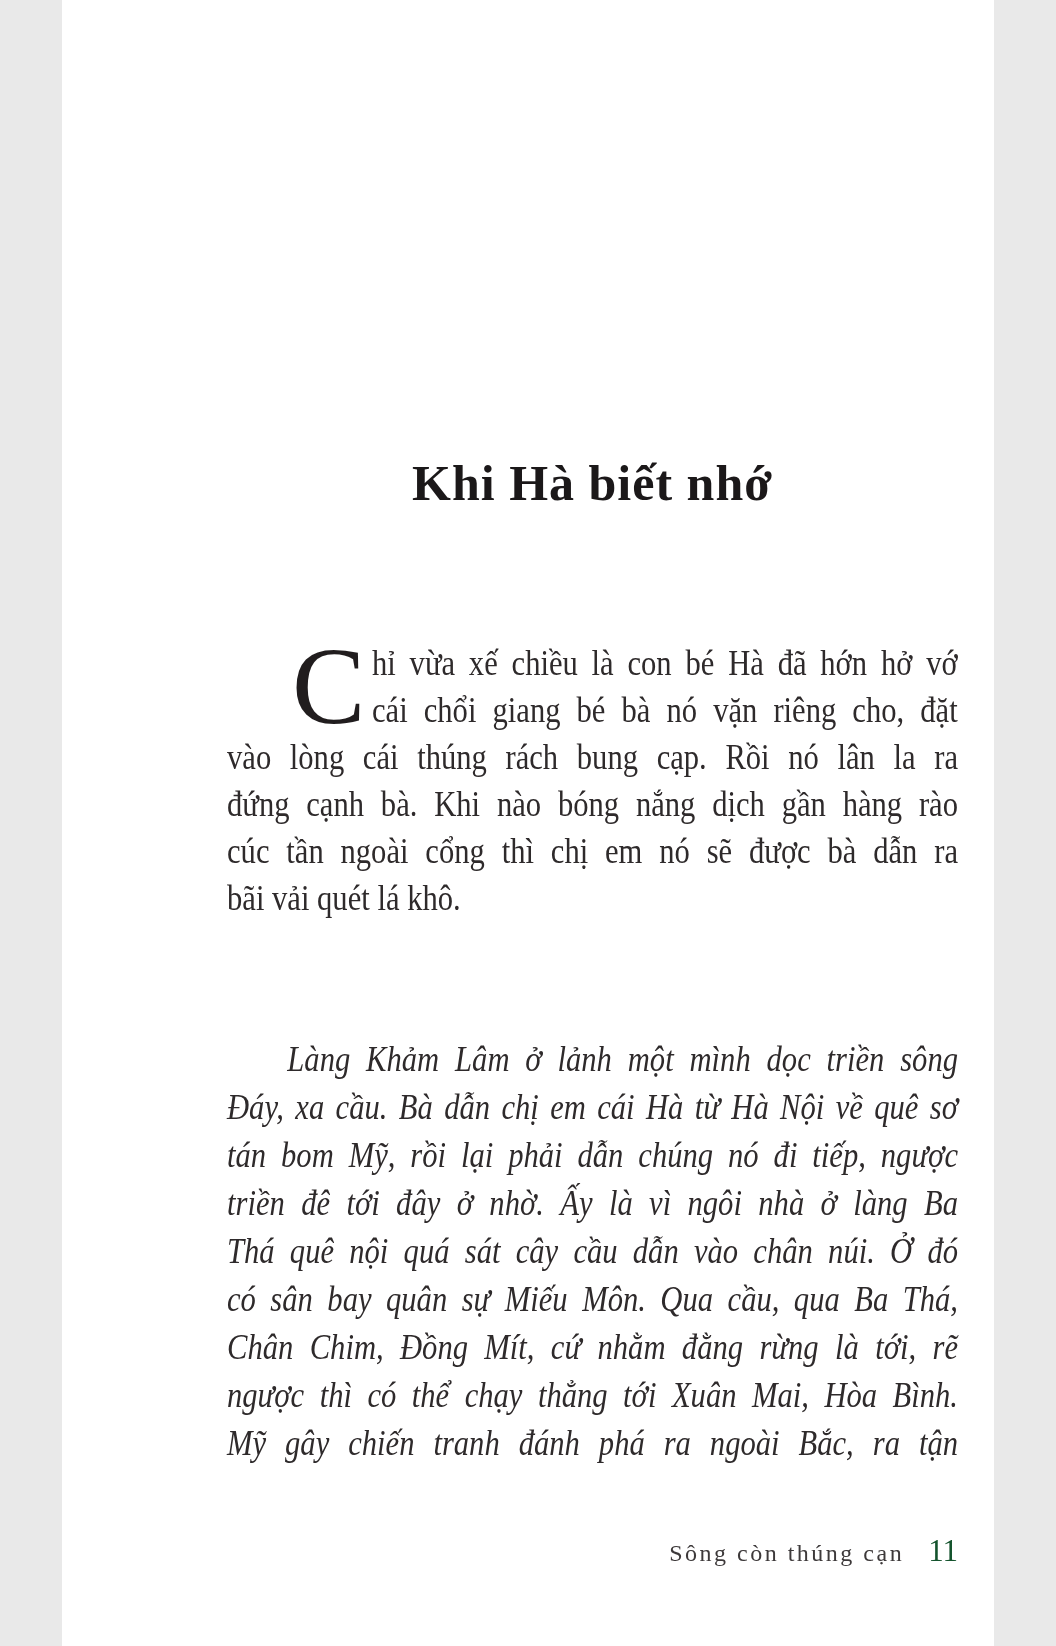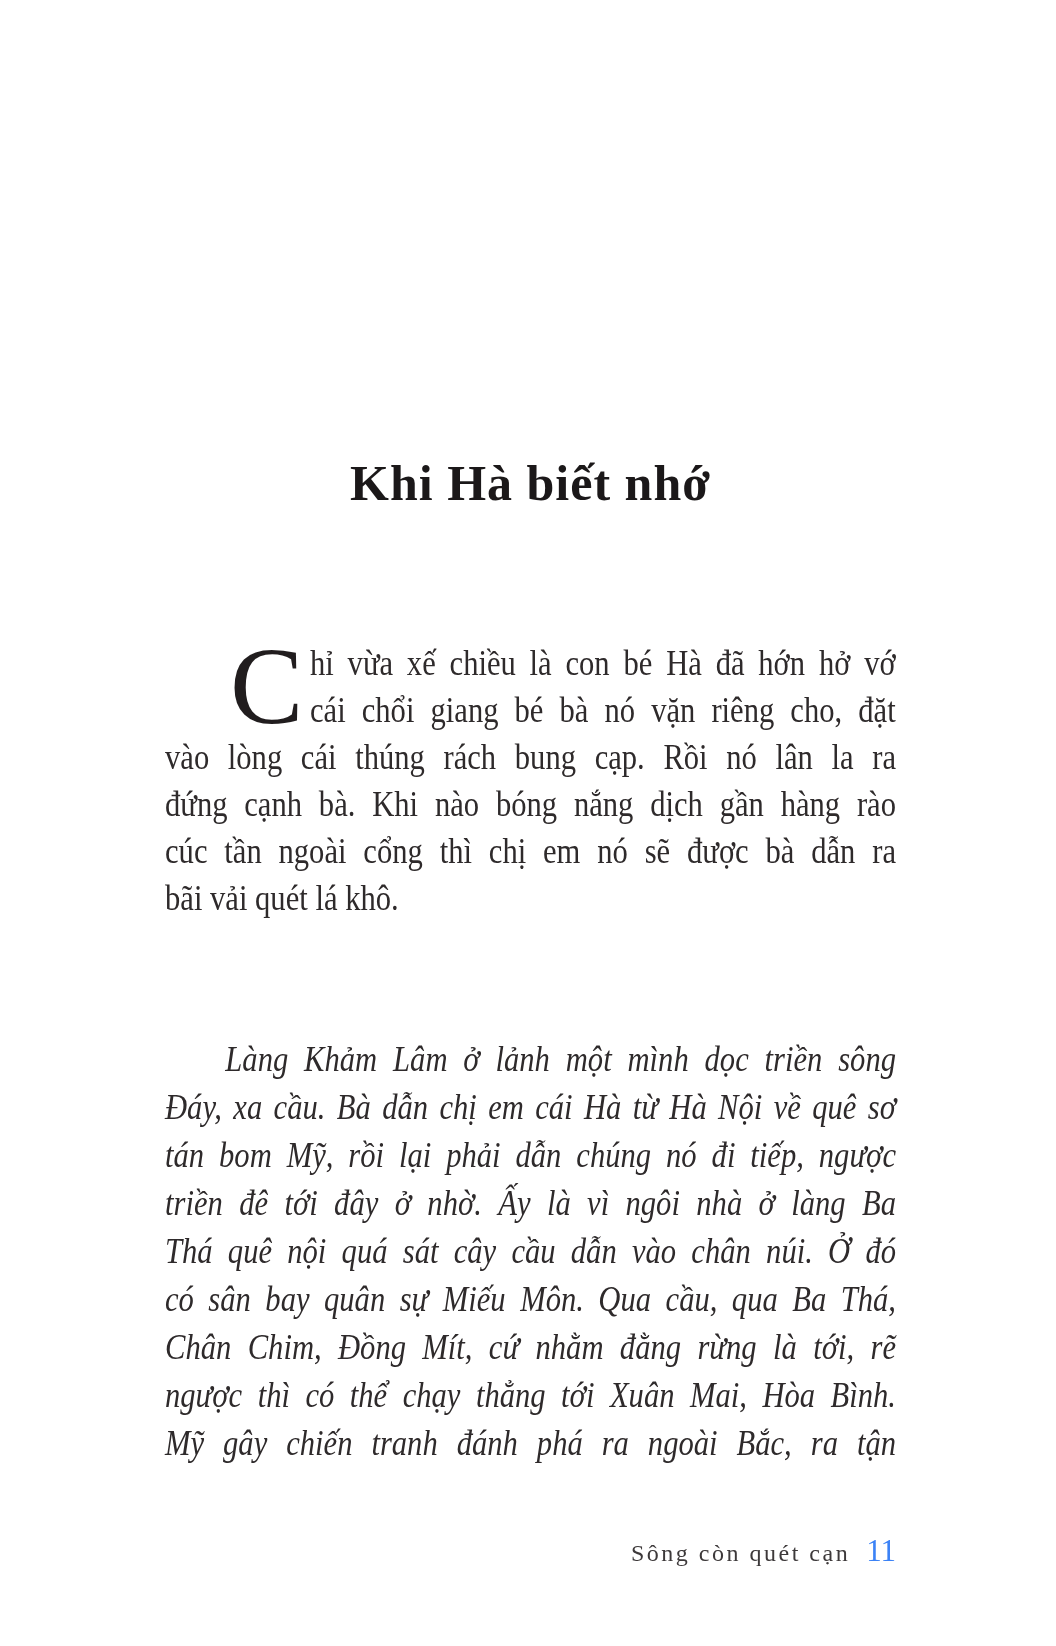--- a/index.html
+++ b/index.html
@@ -2,21 +2,21 @@
 <html><head>
 <meta charset="utf-8">
 <style>
   html, body {
     margin: 0;
     padding: 0;
     background: #e9e9e9;
   }
   .book-page {
     position: relative;
-    width: 1056px;
+    width: 932px;
     height: 1646px;
     margin: 0 auto;
     background: #ffffff;
     font-family: "Liberation Serif", serif;
     color: #2e2a2b;
     overflow: hidden;
   }
   .chapter-title {
     position: absolute;
     top: 420px;
@@ -82,22 +82,22 @@
     white-space: nowrap;
   }
   .running-title {
     font-size: 24px;
     letter-spacing: 2.5px;
     color: #3d393a;
     vertical-align: baseline;
   }
   .page-number {
     font-size: 31px;
-    margin-left: 16px;
-    color: #3b82f6;
+    margin-left: 24px;
+    color: #14532d;
     vertical-align: baseline;
   }
 </style>
 </head>
 <body>
 
 <div class="book-page">
 
   <h1 class="chapter-title">Khi Hà biết nhớ</h1>
 
@@ -117,16 +117,16 @@
     <div class="text-line">tán bom Mỹ, rồi lại phải dẫn chúng nó đi tiếp, ngược</div>
     <div class="text-line">triền đê tới đây ở nhờ. Ấy là vì ngôi nhà ở làng Ba</div>
     <div class="text-line">Thá quê nội quá sát cây cầu dẫn vào chân núi. Ở đó</div>
     <div class="text-line">có sân bay quân sự Miếu Môn. Qua cầu, qua Ba Thá,</div>
     <div class="text-line">Chân Chim, Đồng Mít, cứ nhằm đằng rừng là tới, rẽ</div>
     <div class="text-line">ngược thì có thể chạy thẳng tới Xuân Mai, Hòa Bình.</div>
     <div class="text-line">Mỹ gây chiến tranh đánh phá ra ngoài Bắc, ra tận</div>
   </div>
 
   <div class="page-footer">
-    <span class="running-title">Sông còn quét cạn</span><span class="page-number">11</span>
+    <span class="running-title">Sông còn thúng cạn</span><span class="page-number">11</span>
   </div>
 
 </div>
 
 </body></html>

